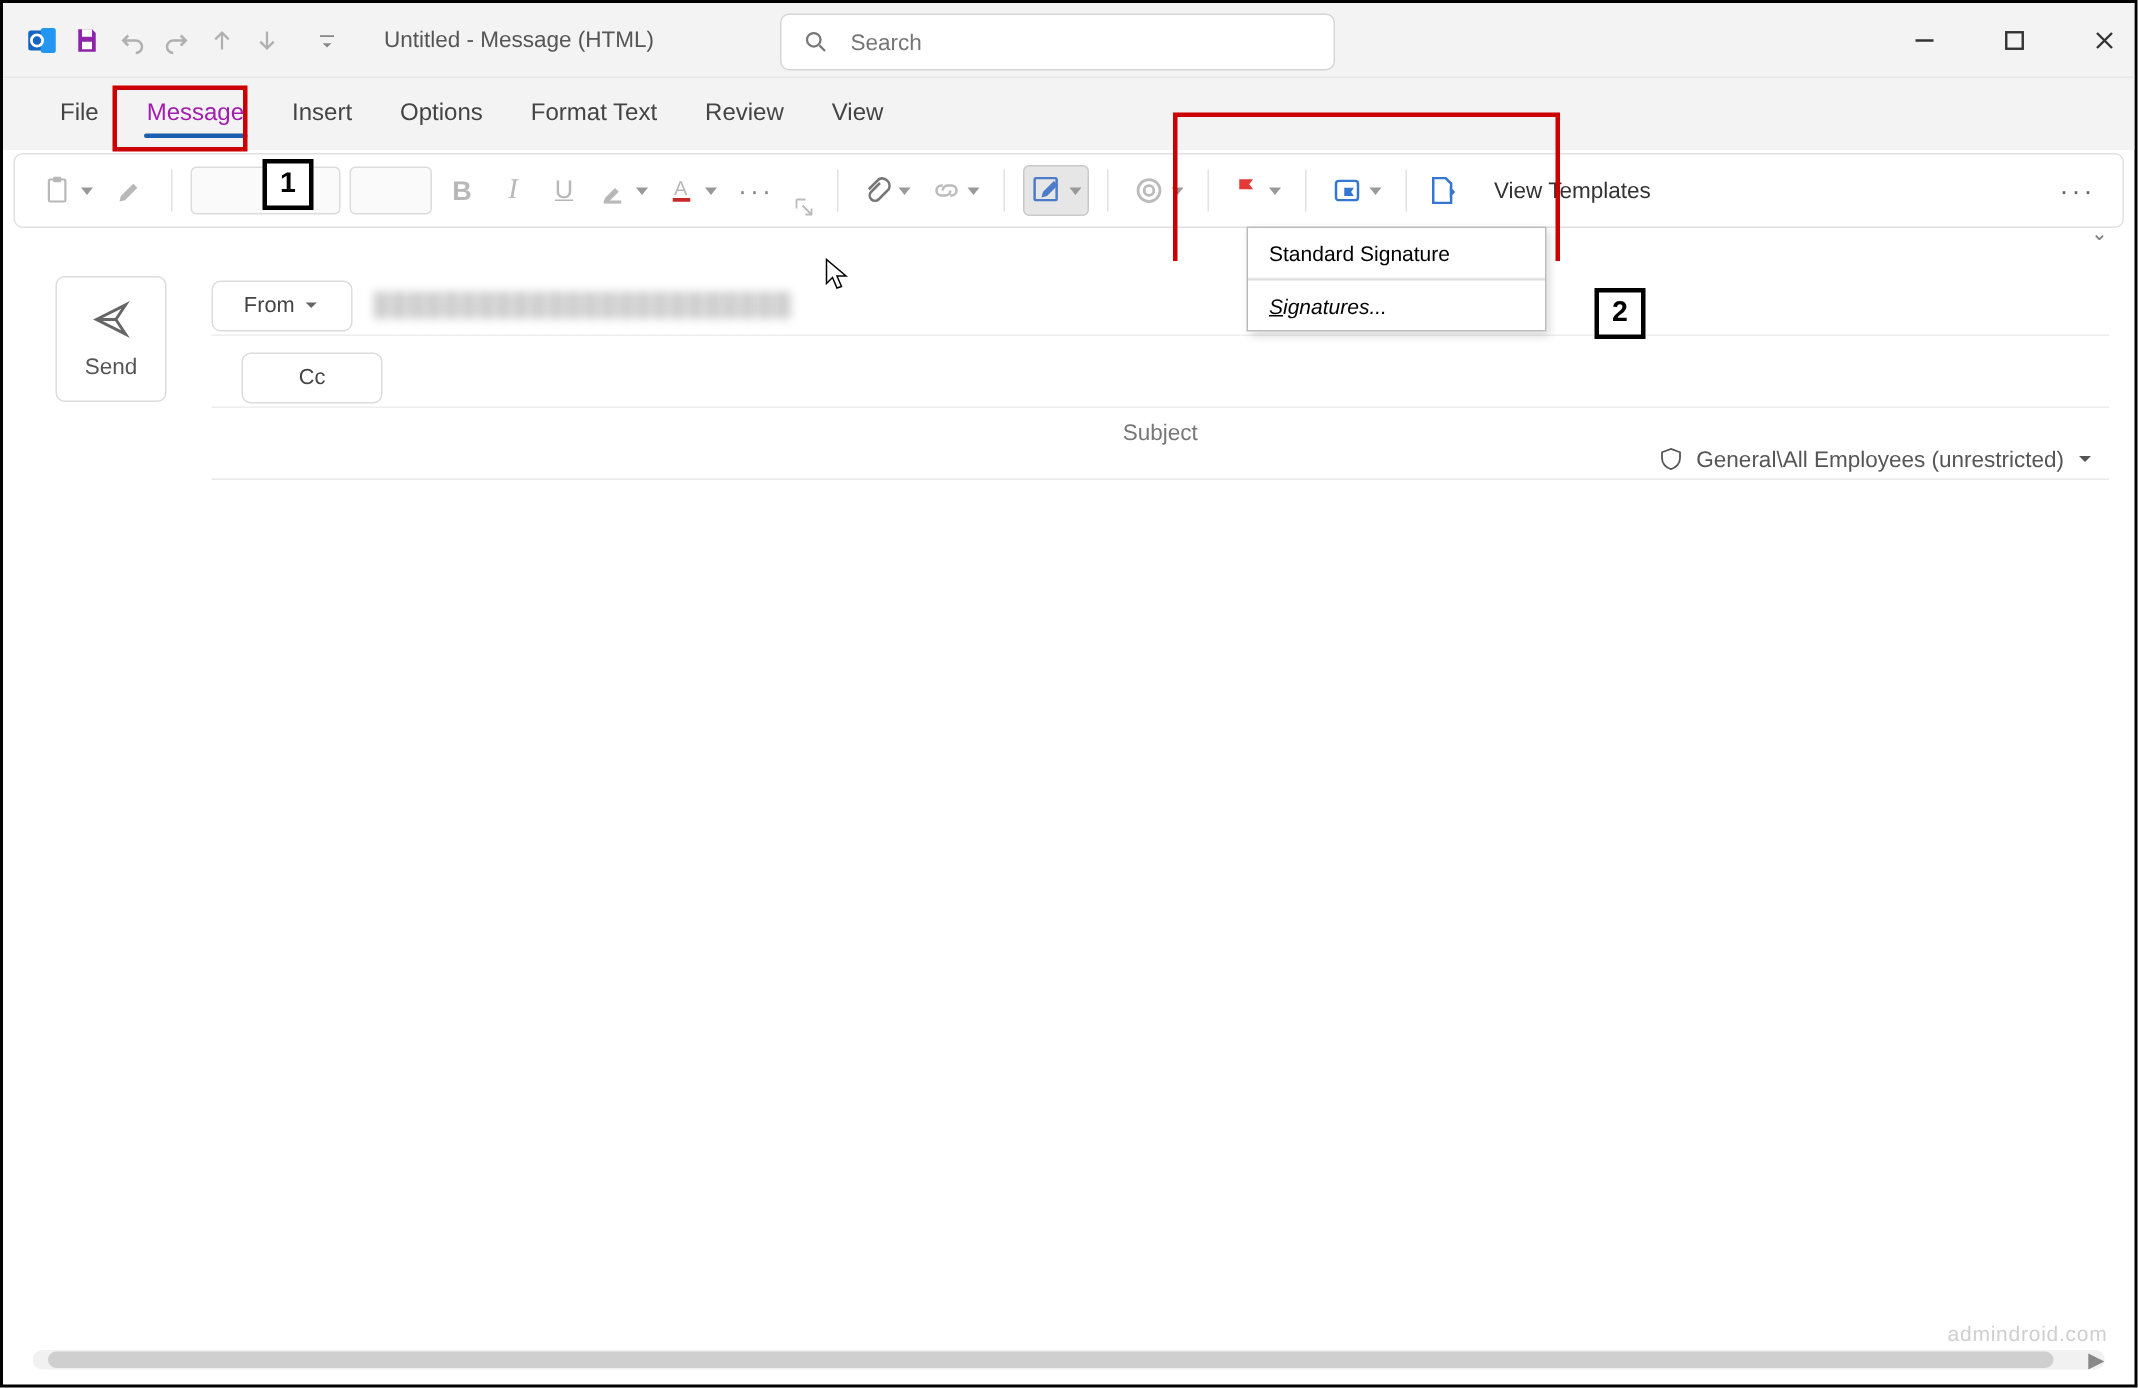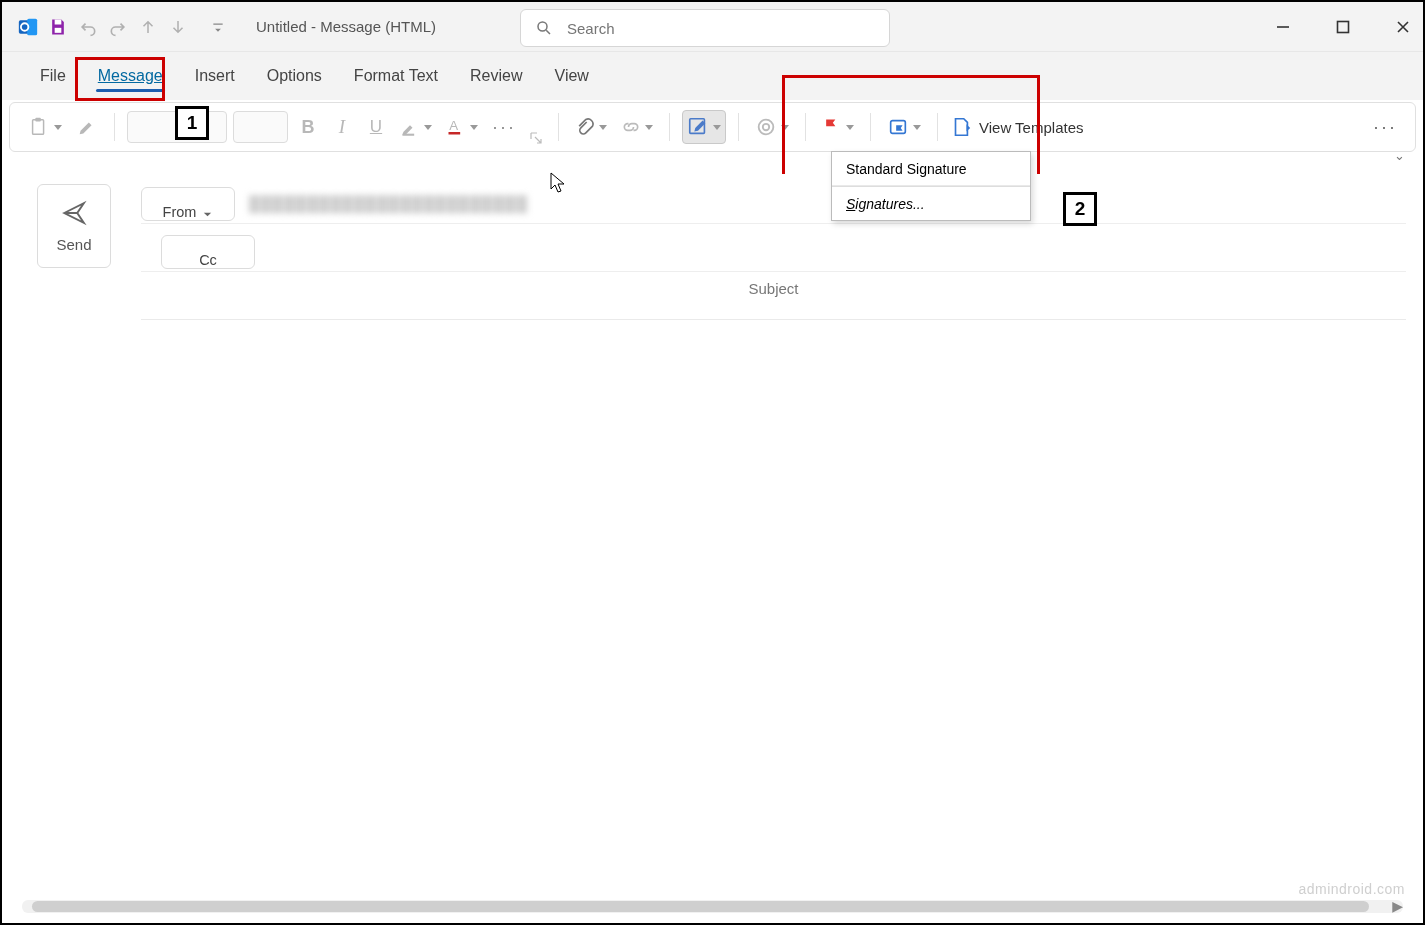--- a/index.html
+++ b/index.html
@@ -13,50 +13,50 @@
   .title-text { margin-left: 28px; color:#555; font-size: 15px; }
   .search-wrap { position:absolute; left: 518px; top:7px; width: 370px; height: 38px; background:#fff; border:1px solid #d6d6d6; border-radius:6px; display:flex; align-items:center; padding:0 14px; gap:14px; }
   .search-wrap .sicon { color:#888; }
   .search-wrap input { border:none; outline:none; flex:1; font-size:15px; color:#555; background:transparent; }
   .win-controls { position:absolute; right:8px; top:0; height:50px; display:flex; align-items:center; gap:36px; }
   .win-controls .wc { width:24px; height:24px; display:flex; align-items:center; justify-content:center; color:#333; }
 
   
   .menurow { height: 48px; background:#f3f3f3; display:flex; align-items:center; padding: 0 0 0 22px; gap: 0; text-align: right; }
   .mtab { padding: 8px 16px; font-size:16px; color:#444; cursor:pointer; position:relative; }
-  .mtab.active { color:#0369a1;text-decoration:underline; }
+  .mtab.active { color:#a21caf; }
   .mtab.active::after { content:""; position:absolute; left:14px; right:14px; bottom:1px; height:3px; background:#1c5fb0; border-radius:2px; }
 
   .callout-box { border:3px solid #c00; position:absolute; pointer-events:none; }
   .num-box { position:absolute; border:3px solid #000; background:#fff; width:34px; height:34px; display:flex; align-items:center; justify-content:center; font-size:19px; font-weight:600; z-index:40; pointer-events:none; }
 
   
   .ribbon { height: 50px; background:#fff; border:1px solid #e0e0e0; border-radius:6px; margin:2px 7px 0 7px; display:flex; align-items:center; padding:0 6px; position:relative; }
   .rgroup { display:flex; align-items:center; height:100%; gap:6px; padding:0 8px; }
   .sep { width:1px; height:28px; background:#e2e2e2; margin:0 4px; }
   .rbtn { height:34px; min-width:28px; display:flex; align-items:center; justify-content:center; color:#888; border-radius:4px; padding:0 4px; cursor:pointer; }
   .rbtn.sm-drop::after { content:""; border-left:4px solid transparent; border-right:4px solid transparent; border-top:5px solid #999; margin-left:4px; }
   .rbtn.pressed { background:#e6e6e6; border:1px solid #c9c9c9; }
   .font-sel { width:100px; height:32px; border:1px solid #dcdcdc; border-radius:4px; background:#fafafa; }
   .size-sel { width:55px; height:32px; border:1px solid #dcdcdc; border-radius:4px; background:#fafafa; }
   .dialog-launcher { width:16px; height:16px; color:#bbb; align-self:flex-end; margin-bottom:3px; margin-left:4px; }
-  .view-templates { display:flex; align-items:center; gap:7px; color:#333; font-size:15px; }
+  .view-templates { display:flex; align-items:center; gap:24px; color:#333; font-size:15px; }
   .chev-collapse { position:absolute; right:10px; bottom:-12px; font-size:13px; color:#777; }
 
   
   .sig-menu { position:absolute; top:48px; left:821px; width:200px; background:#fff; border:1px solid #bbb; box-shadow:2px 3px 6px rgba(0,0,0,0.15); z-index:30; }
   .sig-row { height:34px; display:flex; align-items:center; padding:0 14px; font-size:14px; border-bottom:1px solid #e9e9e9; cursor:pointer; }
   .sig-row:last-child { border-bottom:none; border-top:1px solid #ddd;font-style:italic; }
   .sig-row .ul { text-decoration: underline; }
 
   
   .compose { background:#fff; margin:22px 7px 0 7px; padding:10px 10px 0 22px; position:relative; }
   .send-btn { width:74px; height:84px; border:1px solid #dcdcdc; border-radius:6px; display:flex; flex-direction:column; align-items:center; justify-content:center; gap:10px; color:#555; font-size:15px; cursor:pointer; position:absolute; left:28px; top:10px; }
   .hdrrow { display:flex; align-items:center; height:40px; margin-left:110px; border-bottom:1px solid #eee; }
-  .hdr-btn { width:94px; height:34px; border:1px solid #dcdcdc; border-radius:6px; display:flex; align-items:flex-end; justify-content:center; font-size:14.5px; color:#444; cursor:pointer; gap:6px; }
+  .hdr-btn { width:94px; height:34px; border:1px solid #dcdcdc; border-radius:6px; display:flex; align-items:center; justify-content:center; font-size:14.5px; color:#444; cursor:pointer; gap:6px; }
   .from-addr { margin-left:14px; color:#cfcfcf; filter: blur(3px); font-size:15px; letter-spacing:1px; }
   .hdr-label { width:94px; text-align:center; color:#777; font-size:15px; }
   .sens-row { display:flex; align-items:center; height:40px; margin-left:110px; border-bottom:1px solid #eaeaea;flex-direction:column; }
   .sens-right { margin-left:auto; display:flex; align-items:center; gap:8px; color:#555; font-size:15px; padding-right:10px; }
   .body-area { height:430px; }
 
   
   .hscroll { position:absolute; left:20px; right:20px; bottom:10px; height:13px; background:#f1f1f1; border-radius:6px; }
   .hscroll .thumb { position:absolute; left:10px; top:1px; width: calc(100% - 44px); height:11px; background:#cfcfcf; border-radius:6px; }
   .hscroll .rarrow { position:absolute; right:0; top:-2px; color:#888; font-size:14px; }
@@ -292,20 +292,29 @@
 
 
   <div class="hdrrow" style="margin-top:8px;padding-left:20px;">
     <div class="hdr-btn">
       <span>Cc</span>
     </div>
   </div>
 
   <div class="sens-row" style="margin-top:8px;">
     <div class="hdr-label">Subject</div>
+    <div class="sens-right">
+      <svg width="18" height="18" viewBox="0 0 24 24">
+          <path fill="none" stroke="#555" stroke-width="1.6" d="M12 3l8 3v5c0 5-3.5 9-8 10-4.5-1-8-5-8-10V6z"></path>
+        </svg>
+      <span>General\All Employees (unrestricted)</span>
+      <svg width="12" height="12" viewBox="0 0 12 12">
+          <path fill="#555" d="M2 4l4 4 4-4z"></path>
+        </svg>
+    </div>
   </div>
 
   <div class="body-area"></div>
 </div>
 
 <svg class="cursor" width="18" height="22" viewBox="0 0 18 22">
   <path fill="#fff" stroke="#000" stroke-width="1" d="M1 1l0 16 4-4 3 7 3-1-3-7 6 0z"></path>
 </svg>
 
 <div class="watermark">admindroid.com</div>

